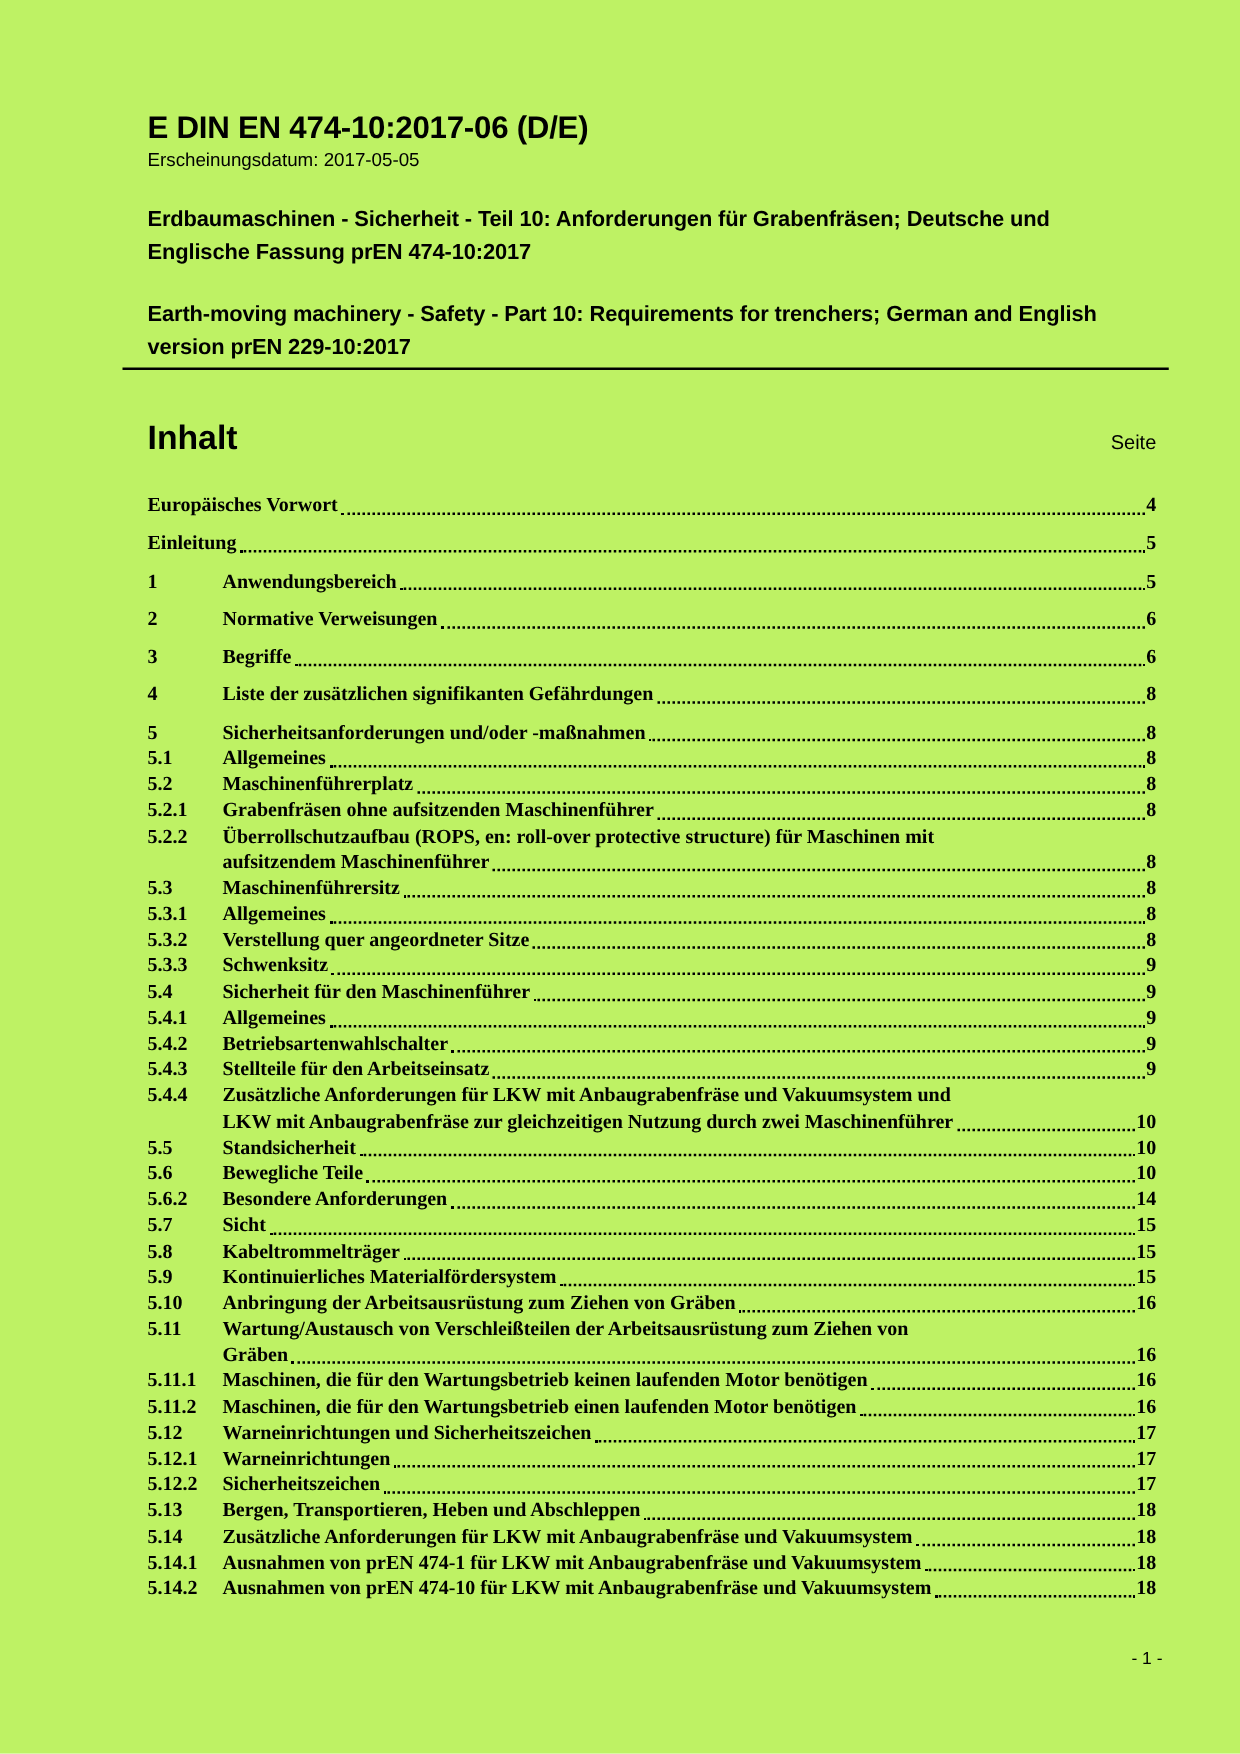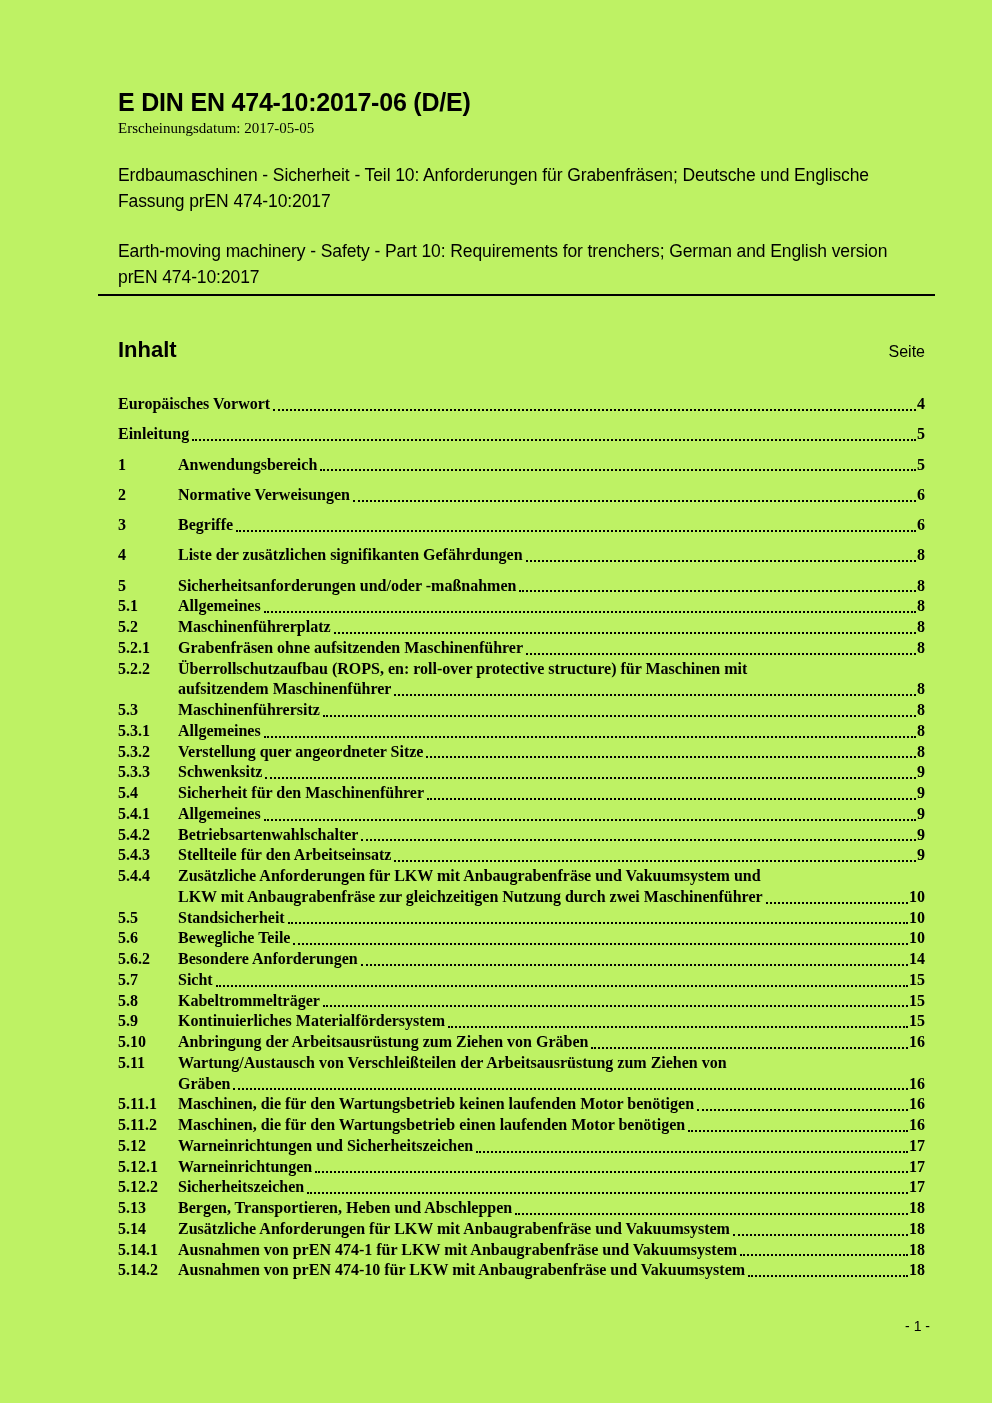--- a/index.html
+++ b/index.html
@@ -25,42 +25,41 @@
     font-size: 25px;
     font-weight: bold;
     line-height: 28px;
     letter-spacing: -0.2px;
   }
   .doc-date {
     margin-top: 3px;
     font-size: 15px;
     font-weight: 400;
     line-height: 19px;
-    font-family: Liberation Serif, serif;
   }
   .doc-title {
     margin: 24px 0 0 0;
     font-size: 17.5px;
-    font-weight: normal;
+    font-weight: bold;
     line-height: 26px;
     letter-spacing: -0.1px;
   }
   .rule {
     height: 0;
     border-top: 2px solid #000;
     margin: 4px -10px 0 -20px; 
   }
   .toc-head {
     display: flex;
     justify-content: space-between;
     align-items: baseline;
     margin-top: 41px;
   }
   .toc-heading {
-    font-size: 22px;
+    font-size: 27px;
     font-weight: bold;
     line-height: 26px;
   }
   .toc-page-label {
     font-size: 16px;
     font-weight: normal;
   }
   .toc-list {
     margin-top: 31px;
     font-family: "Liberation Serif", serif;
@@ -103,21 +102,21 @@
 </head>
 <body>
 
 <div class="page">
   <div class="content">
 
     <header>
       <h1 class="doc-number">E DIN EN 474-10:2017-06 (D/E)</h1>
       <div class="doc-date">Erscheinungsdatum: 2017-05-05</div>
       <h2 class="doc-title">Erdbaumaschinen - Sicherheit - Teil 10: Anforderungen für Grabenfräsen; Deutsche und Englische Fassung prEN 474-10:2017</h2>
-      <h2 class="doc-title">Earth-moving machinery - Safety - Part 10: Requirements for trenchers; German and English version prEN 474-10:2017</h2>
+      <h2 class="doc-title">Earth-moving machinery - Safety - Part 10: Requirements for trenchers; German and English version prEN 229-10:2017</h2>
       <div class="rule"></div>
     </header>
 
     <div class="toc-head">
       <span class="toc-heading">Inhalt</span>
       <span class="toc-page-label">Seite</span>
     </div>
 
     <div class="toc-list" id="toc-list">
         <div class="toc-row top">

